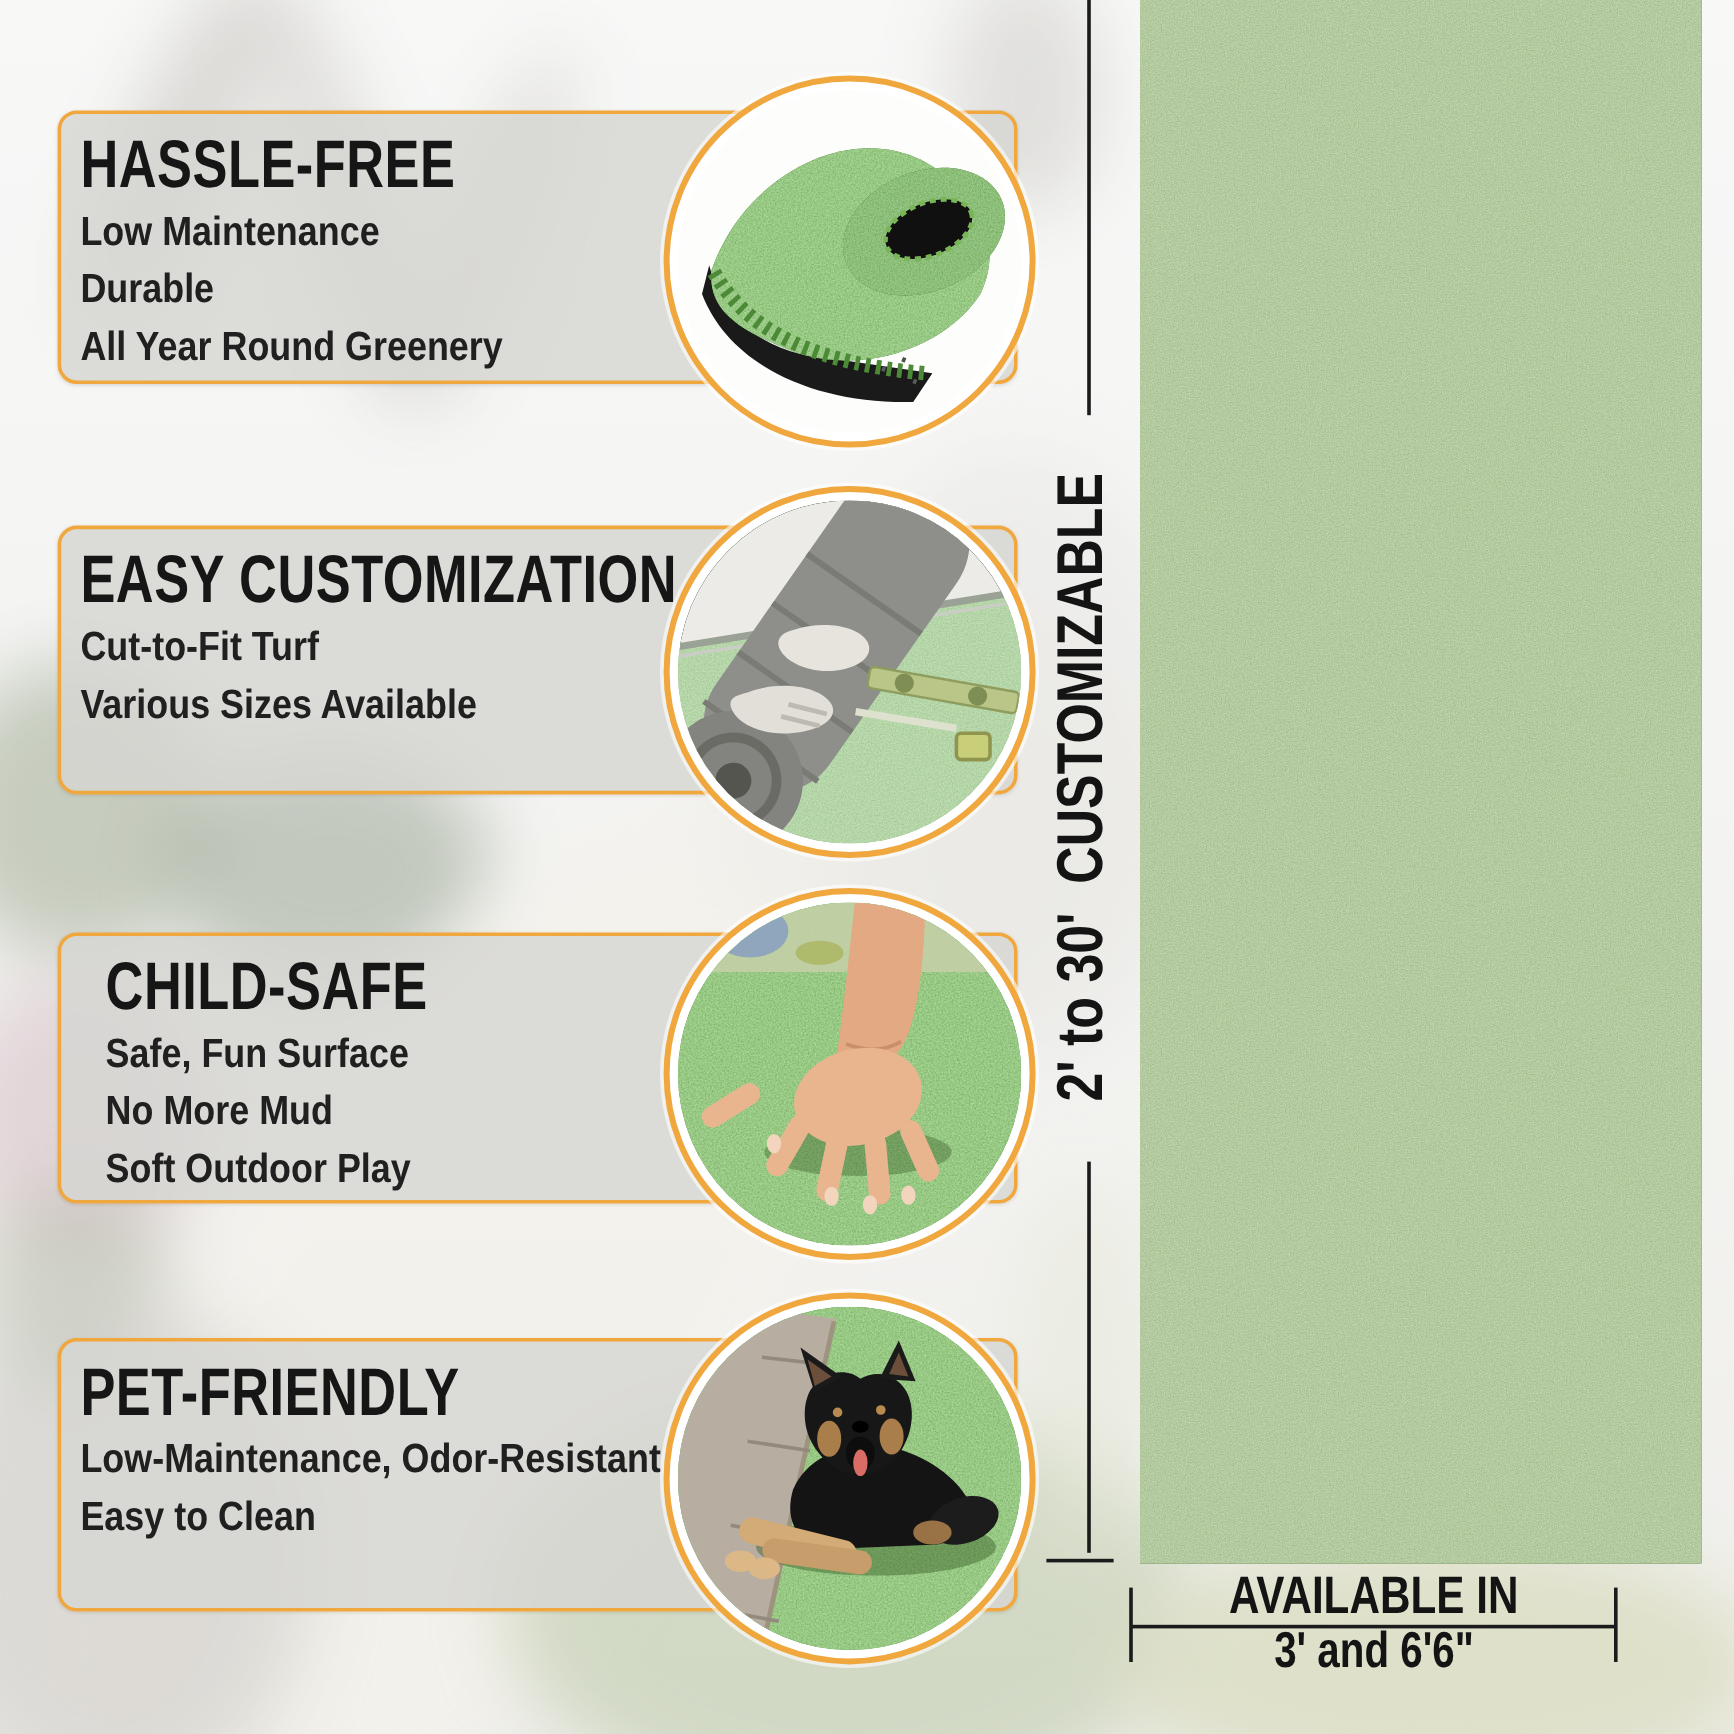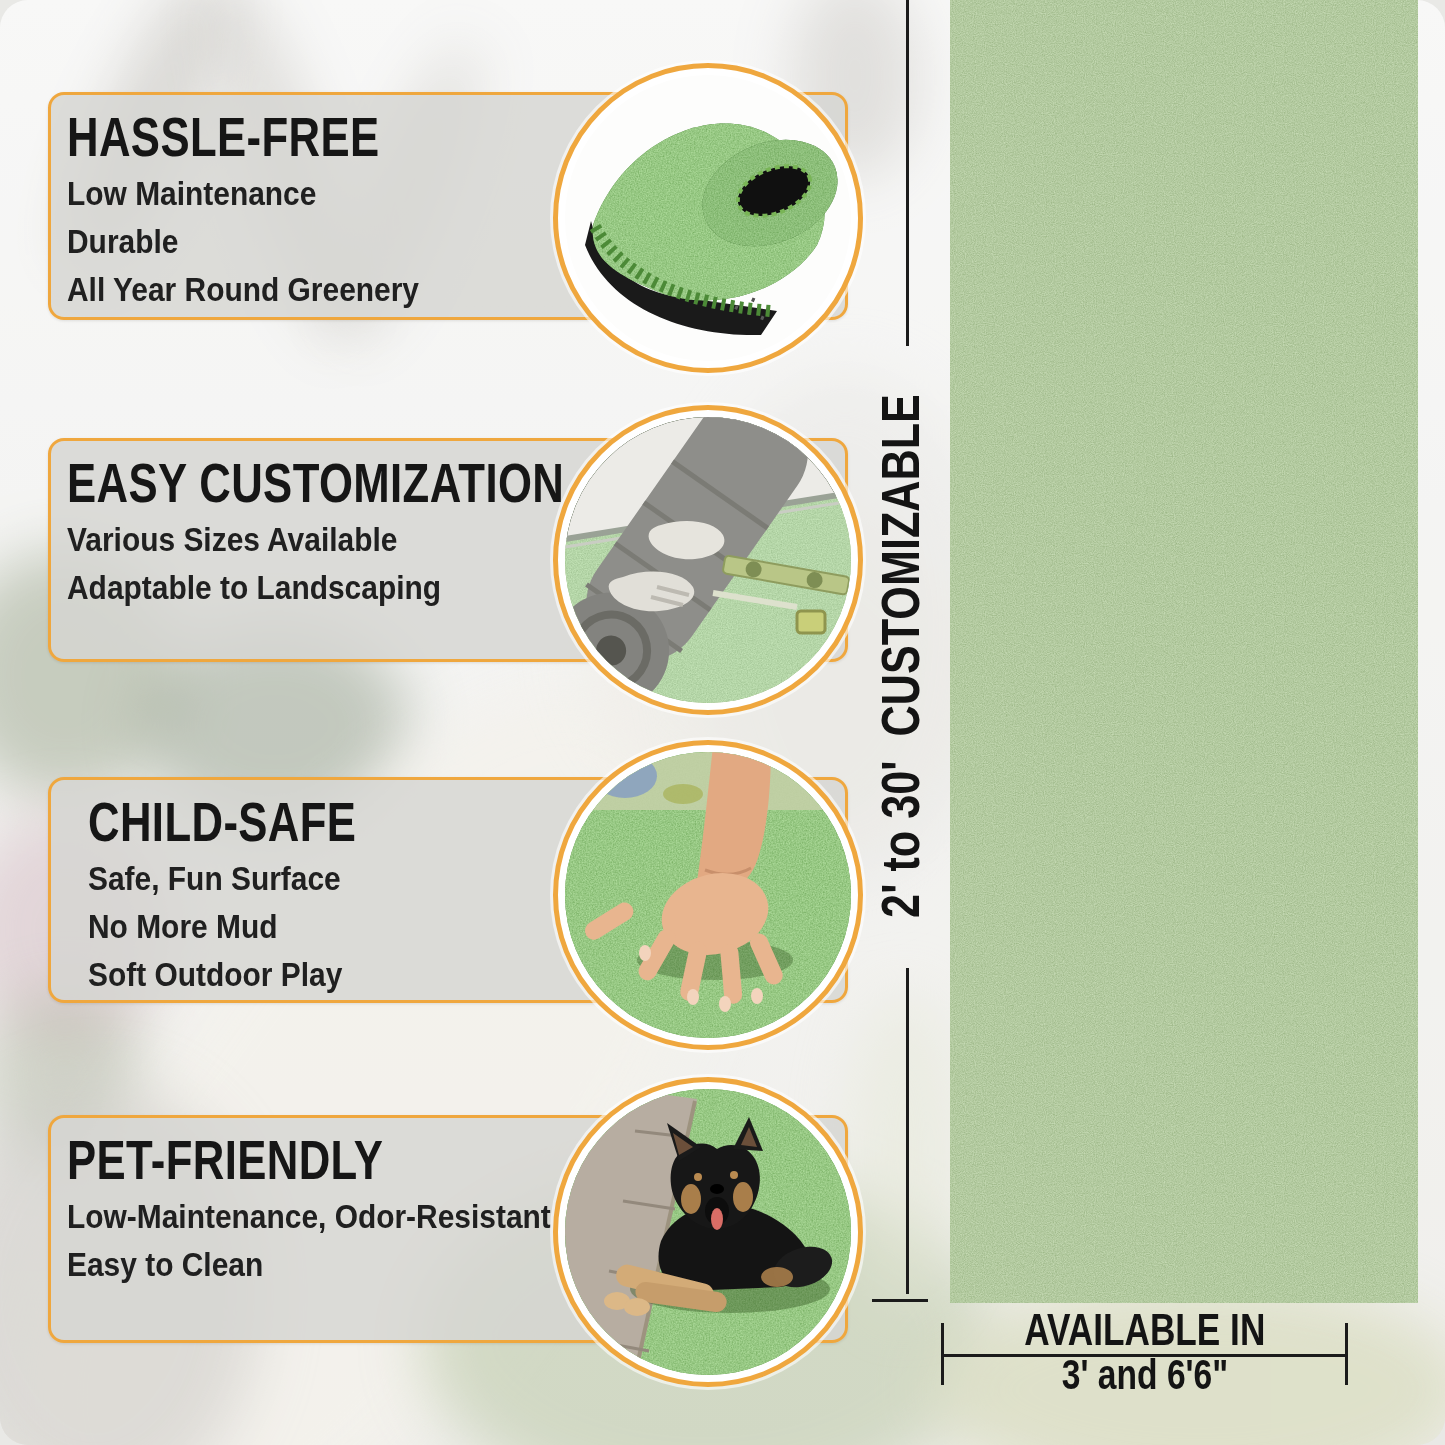--- a/index.html
+++ b/index.html
@@ -1,19 +1,19 @@
 <!DOCTYPE html>
 <html><head>
 <meta charset="utf-8">
 <style>
   html,body{margin:0;padding:0;background:#e9e9e6;}
   *{box-sizing:border-box;}
   #stage{position:relative;width:1445px;height:1445px;overflow:hidden;
          font-family:"Liberation Sans","DejaVu Sans",sans-serif;
-         background:linear-gradient(180deg,#f5f5f4 0%,#f0f0ee 35%,#e9e8e3 100%);border-radius:28px;}
+         background:linear-gradient(180deg,#f5f5f4 0%,#f0f0ee 35%,#e9e8e3 100%);}
 
   
   .blob{position:absolute;filter:blur(30px);border-radius:50%;}
   .veil{position:absolute;inset:0;background:rgba(255,255,255,0.30);}
 
   
   .fbox{position:absolute;left:48px;width:800px;border:3px solid #EFA73E;border-radius:16px;
         background:rgba(213,213,210,0.82);padding:10px 20px 0 16px;
         box-shadow:0 1px 3px rgba(0,0,0,0.10);}
   .ftitle{font-size:56px;font-weight:700;color:#161616;line-height:1.15;}
@@ -69,22 +69,22 @@
 
   <div class="fbox" style="top:92px;height:228px;">
     <div class="ftitle"><span class="cond-h">HASSLE-FREE</span></div>
     <div class="fline"><span class="cond">Low Maintenance</span></div>
     <div class="fline"><span class="cond">Durable</span></div>
     <div class="fline"><span class="cond">All Year Round Greenery</span></div>
   </div>
 
   <div class="fbox" style="top:438px;height:224px;">
     <div class="ftitle"><span class="cond-h">EASY CUSTOMIZATION</span></div>
+    <div class="fline"><span class="cond">Cut-to-Fit Turf</span></div>
     <div class="fline"><span class="cond">Various Sizes Available</span></div>
-    <div class="fline"><span class="cond">Adaptable to Landscaping</span></div>
   </div>
 
   <div class="fbox" style="top:777px;height:226px;padding-left:37px;">
     <div class="ftitle"><span class="cond-h">CHILD-SAFE</span></div>
     <div class="fline"><span class="cond">Safe, Fun Surface</span></div>
     <div class="fline"><span class="cond">No More Mud</span></div>
     <div class="fline"><span class="cond">Soft Outdoor Play</span></div>
   </div>
 
   <div class="fbox" style="top:1115px;height:228px;">

